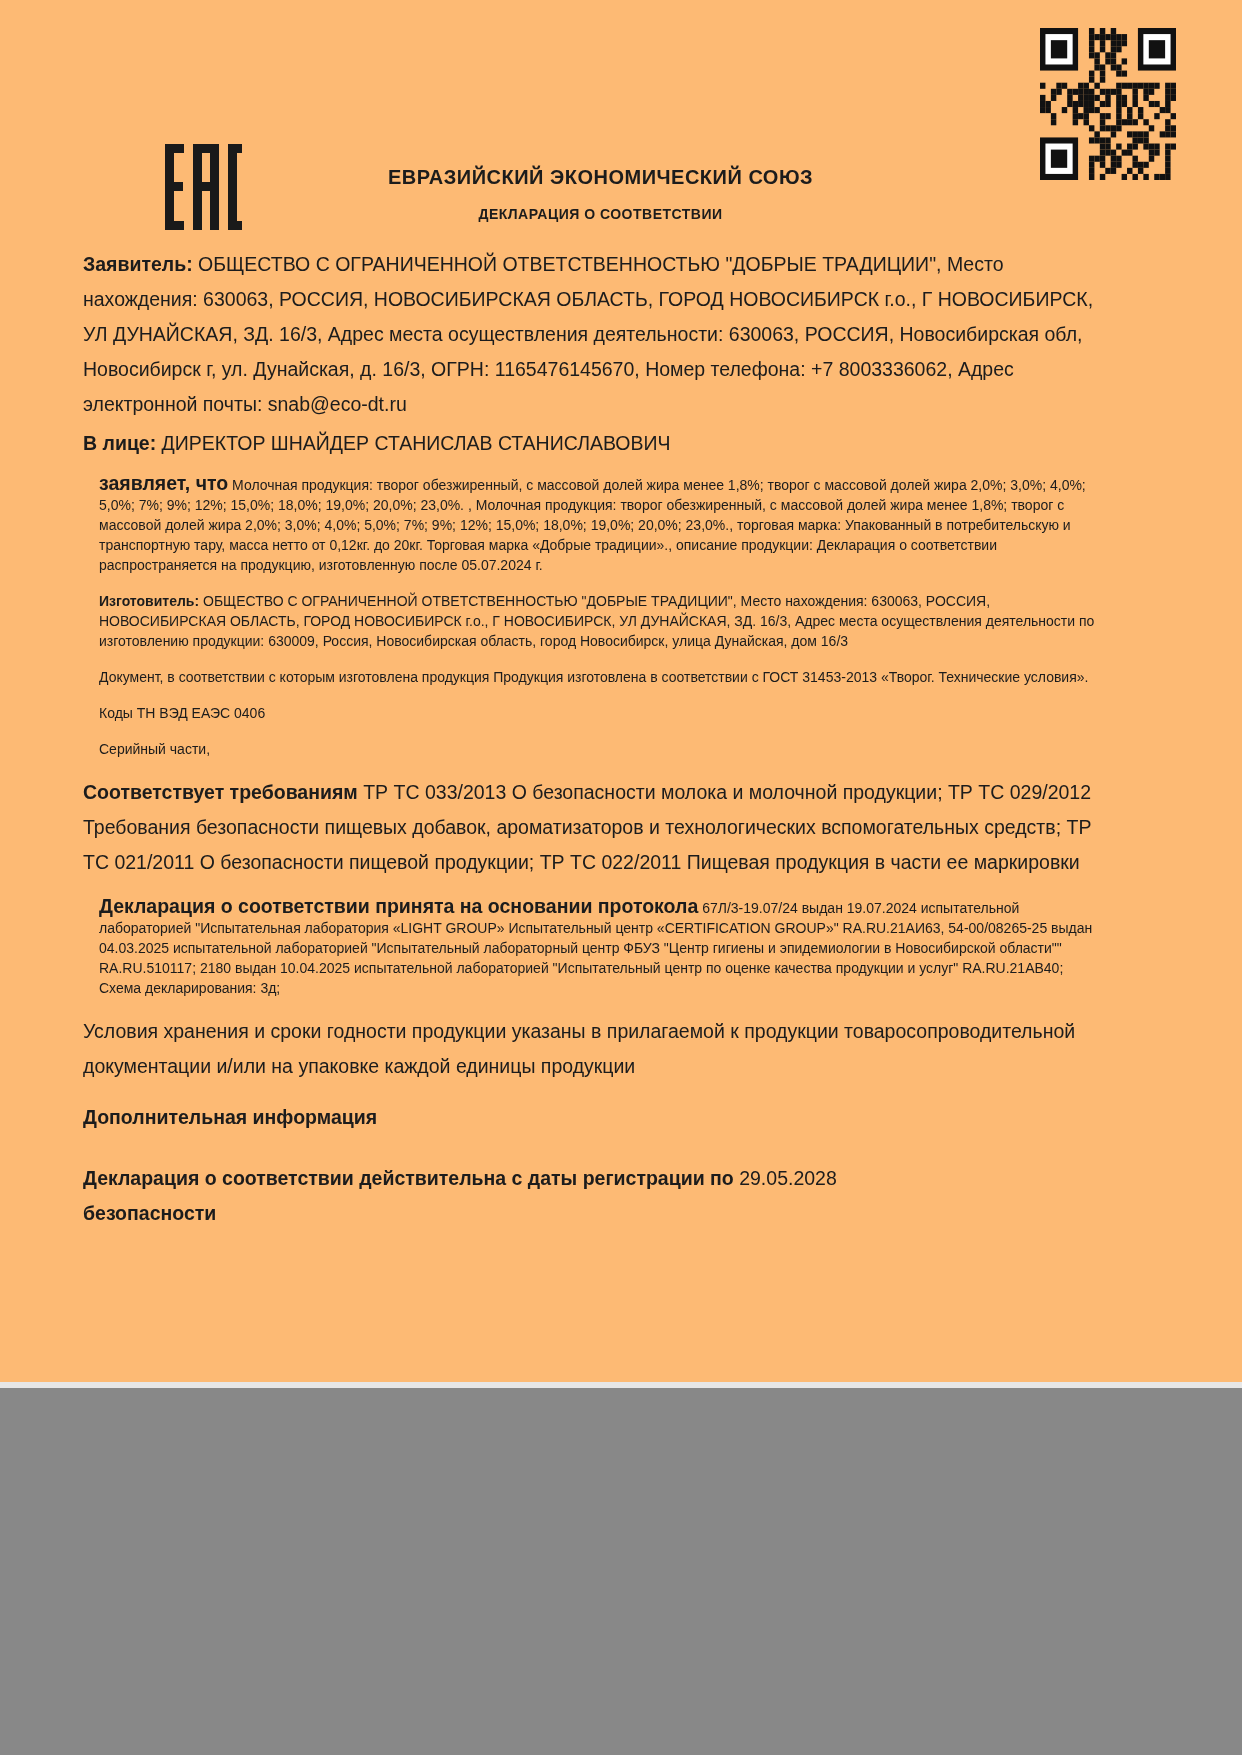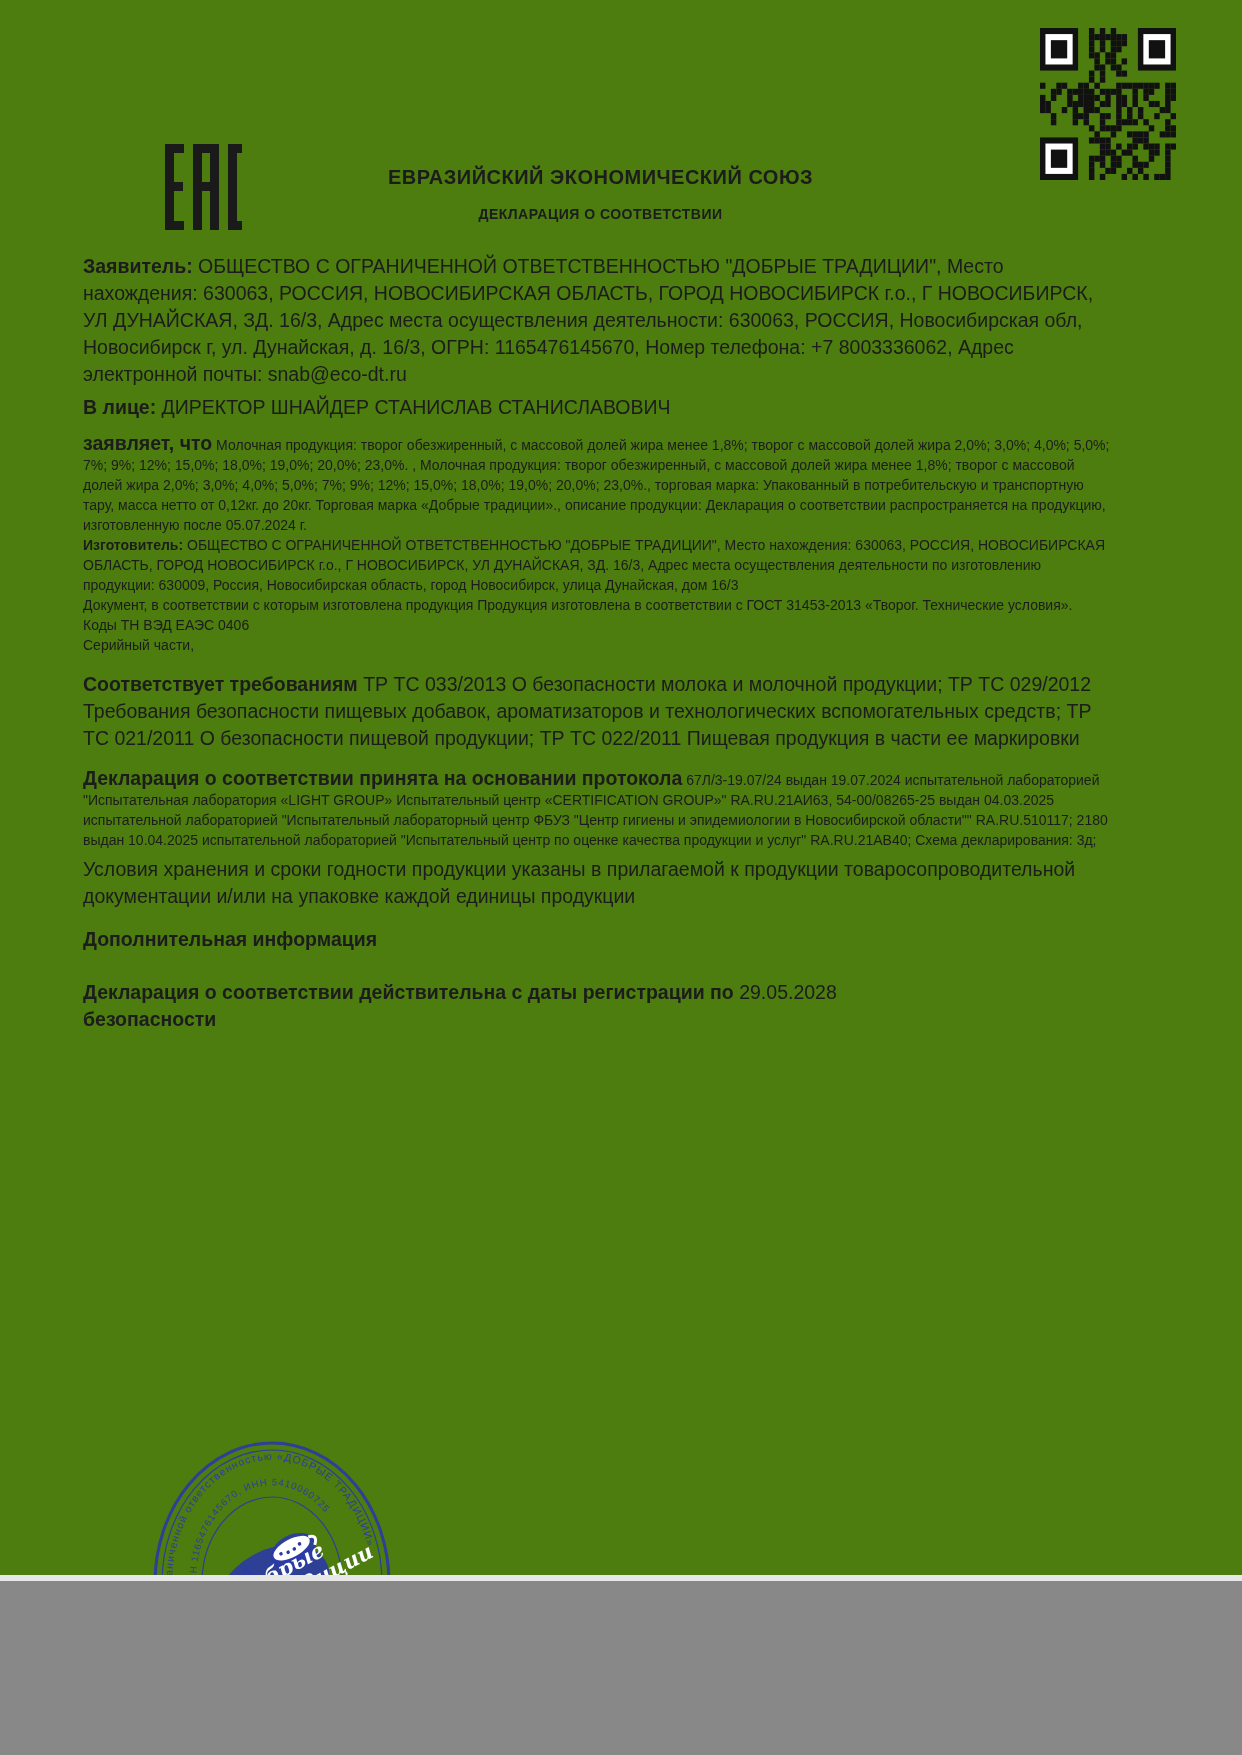--- a/index.html
+++ b/index.html
@@ -1,29 +1,29 @@
 <!DOCTYPE html>
 <html><head>
 <meta charset="utf-8">
 <style>
   html,body{margin:0;padding:0;background:#888;}
   .page{
-    position:relative;width:1242px;height:1581px;background:#4d7c0f;
+    position:relative;width:1242px;height:1388px;background:#fdba74;
     font-family:"Liberation Sans", sans-serif;color:#1c1c1c;overflow:hidden;margin:0 auto;
   }
   
   .eac-logo{position:absolute;left:163px;top:142px;width:80px;height:90px;}
   .qr{position:absolute;left:1040px;top:28px;width:136px;height:152px;}
   .titles{position:absolute;left:83px;top:166px;width:1035px;text-align:center;}
   .title1{font-size:20px;font-weight:bold;letter-spacing:.5px;}
   .title2{font-size:14px;font-weight:bold;margin-top:17px;letter-spacing:.5px;}
   
   .content{position:absolute;left:83px;top:247px;width:1035px;}
-  .big{font-size:19.5px;line-height:27px;margin:6px 0 4px 0;max-width:1018px;}
-  .small{font-size:14px;line-height:20px;margin:0;max-width:1032px;}
+  .big{font-size:19.5px;line-height:35px;margin:0 0 4px 0;max-width:1018px;}
+  .small{font-size:14px;line-height:20px;margin:16px;max-width:1032px;}
   .biglabel{font-size:19.5px;font-weight:bold;}
   b{font-weight:bold;}
   .sec{margin-top:12px;}
   .sec-lg{margin-top:16px;}
   
   .stamp{position:absolute;left:150px;top:1438px;width:245px;height:292px;}
   .mp{position:absolute;left:437px;top:1584px;font-size:19.5px;font-weight:bold;}
   .sig-line-left{position:absolute;left:75px;top:1622px;width:292px;border-top:2px solid #3a3a3a;}
   .sig-cap-left{position:absolute;left:178px;top:1627px;font-size:14px;font-weight:bold;}
   .sig-right{position:absolute;left:455px;top:1592px;width:655px;text-align:left;}

